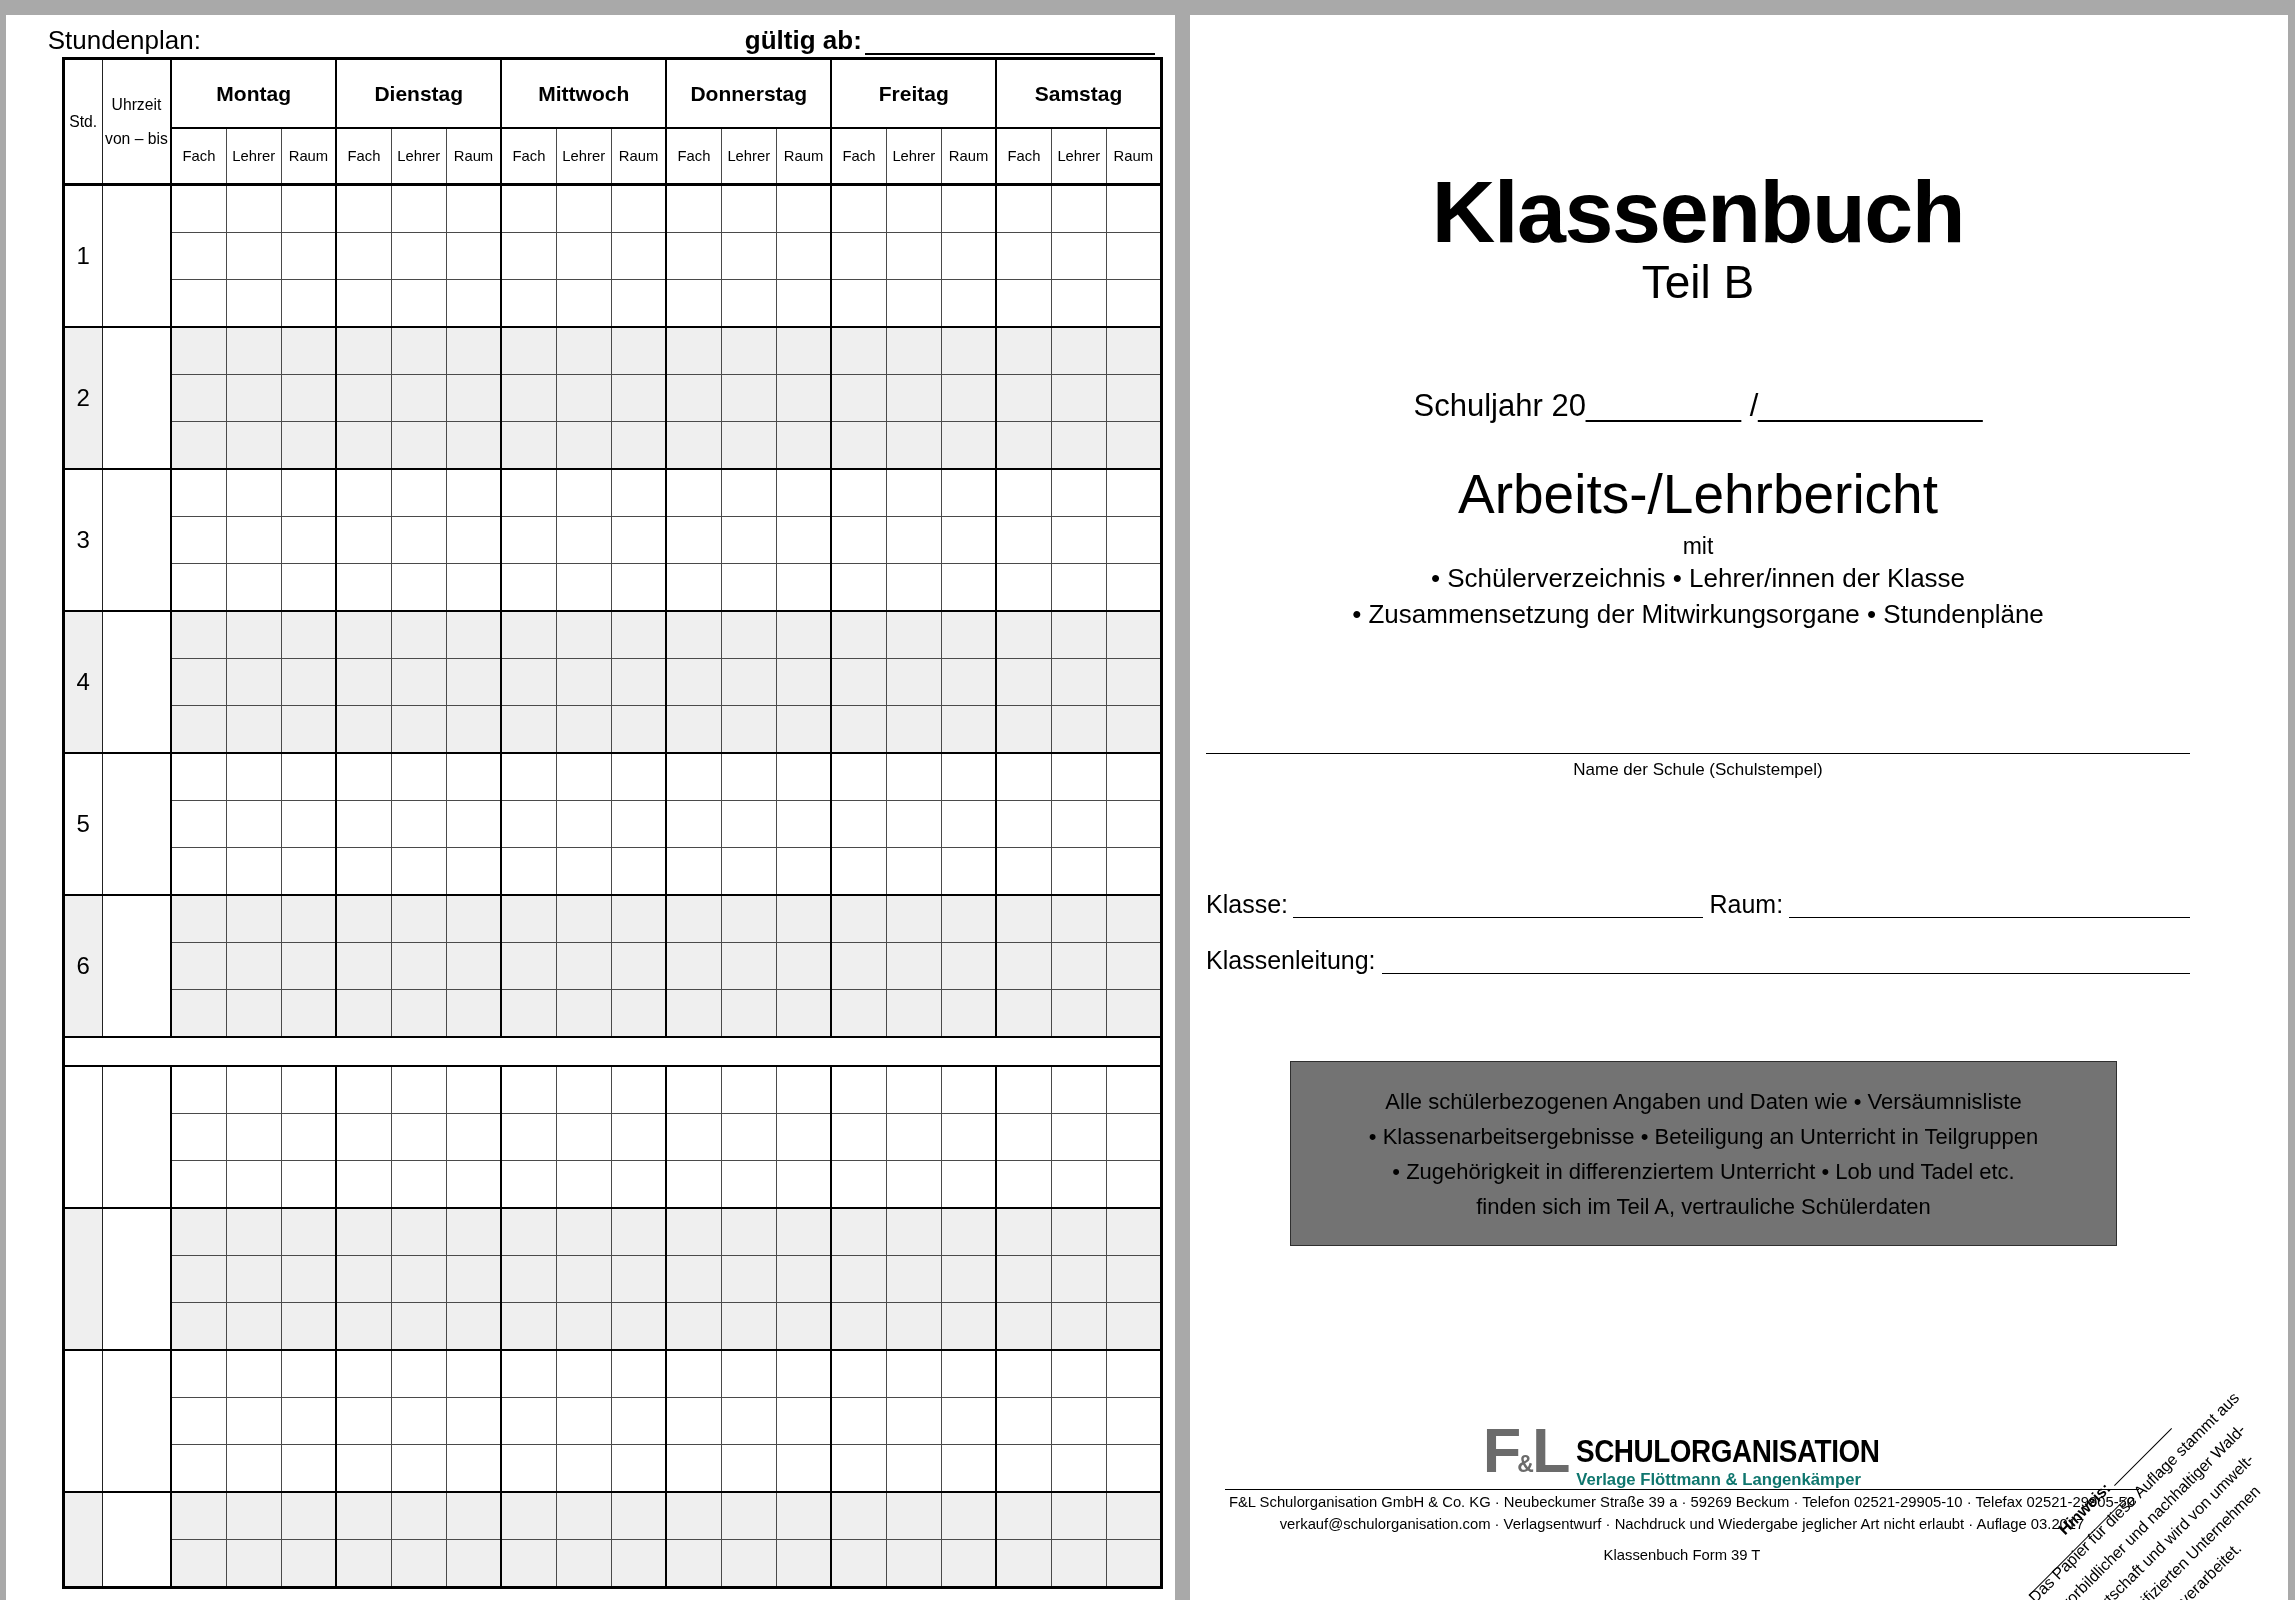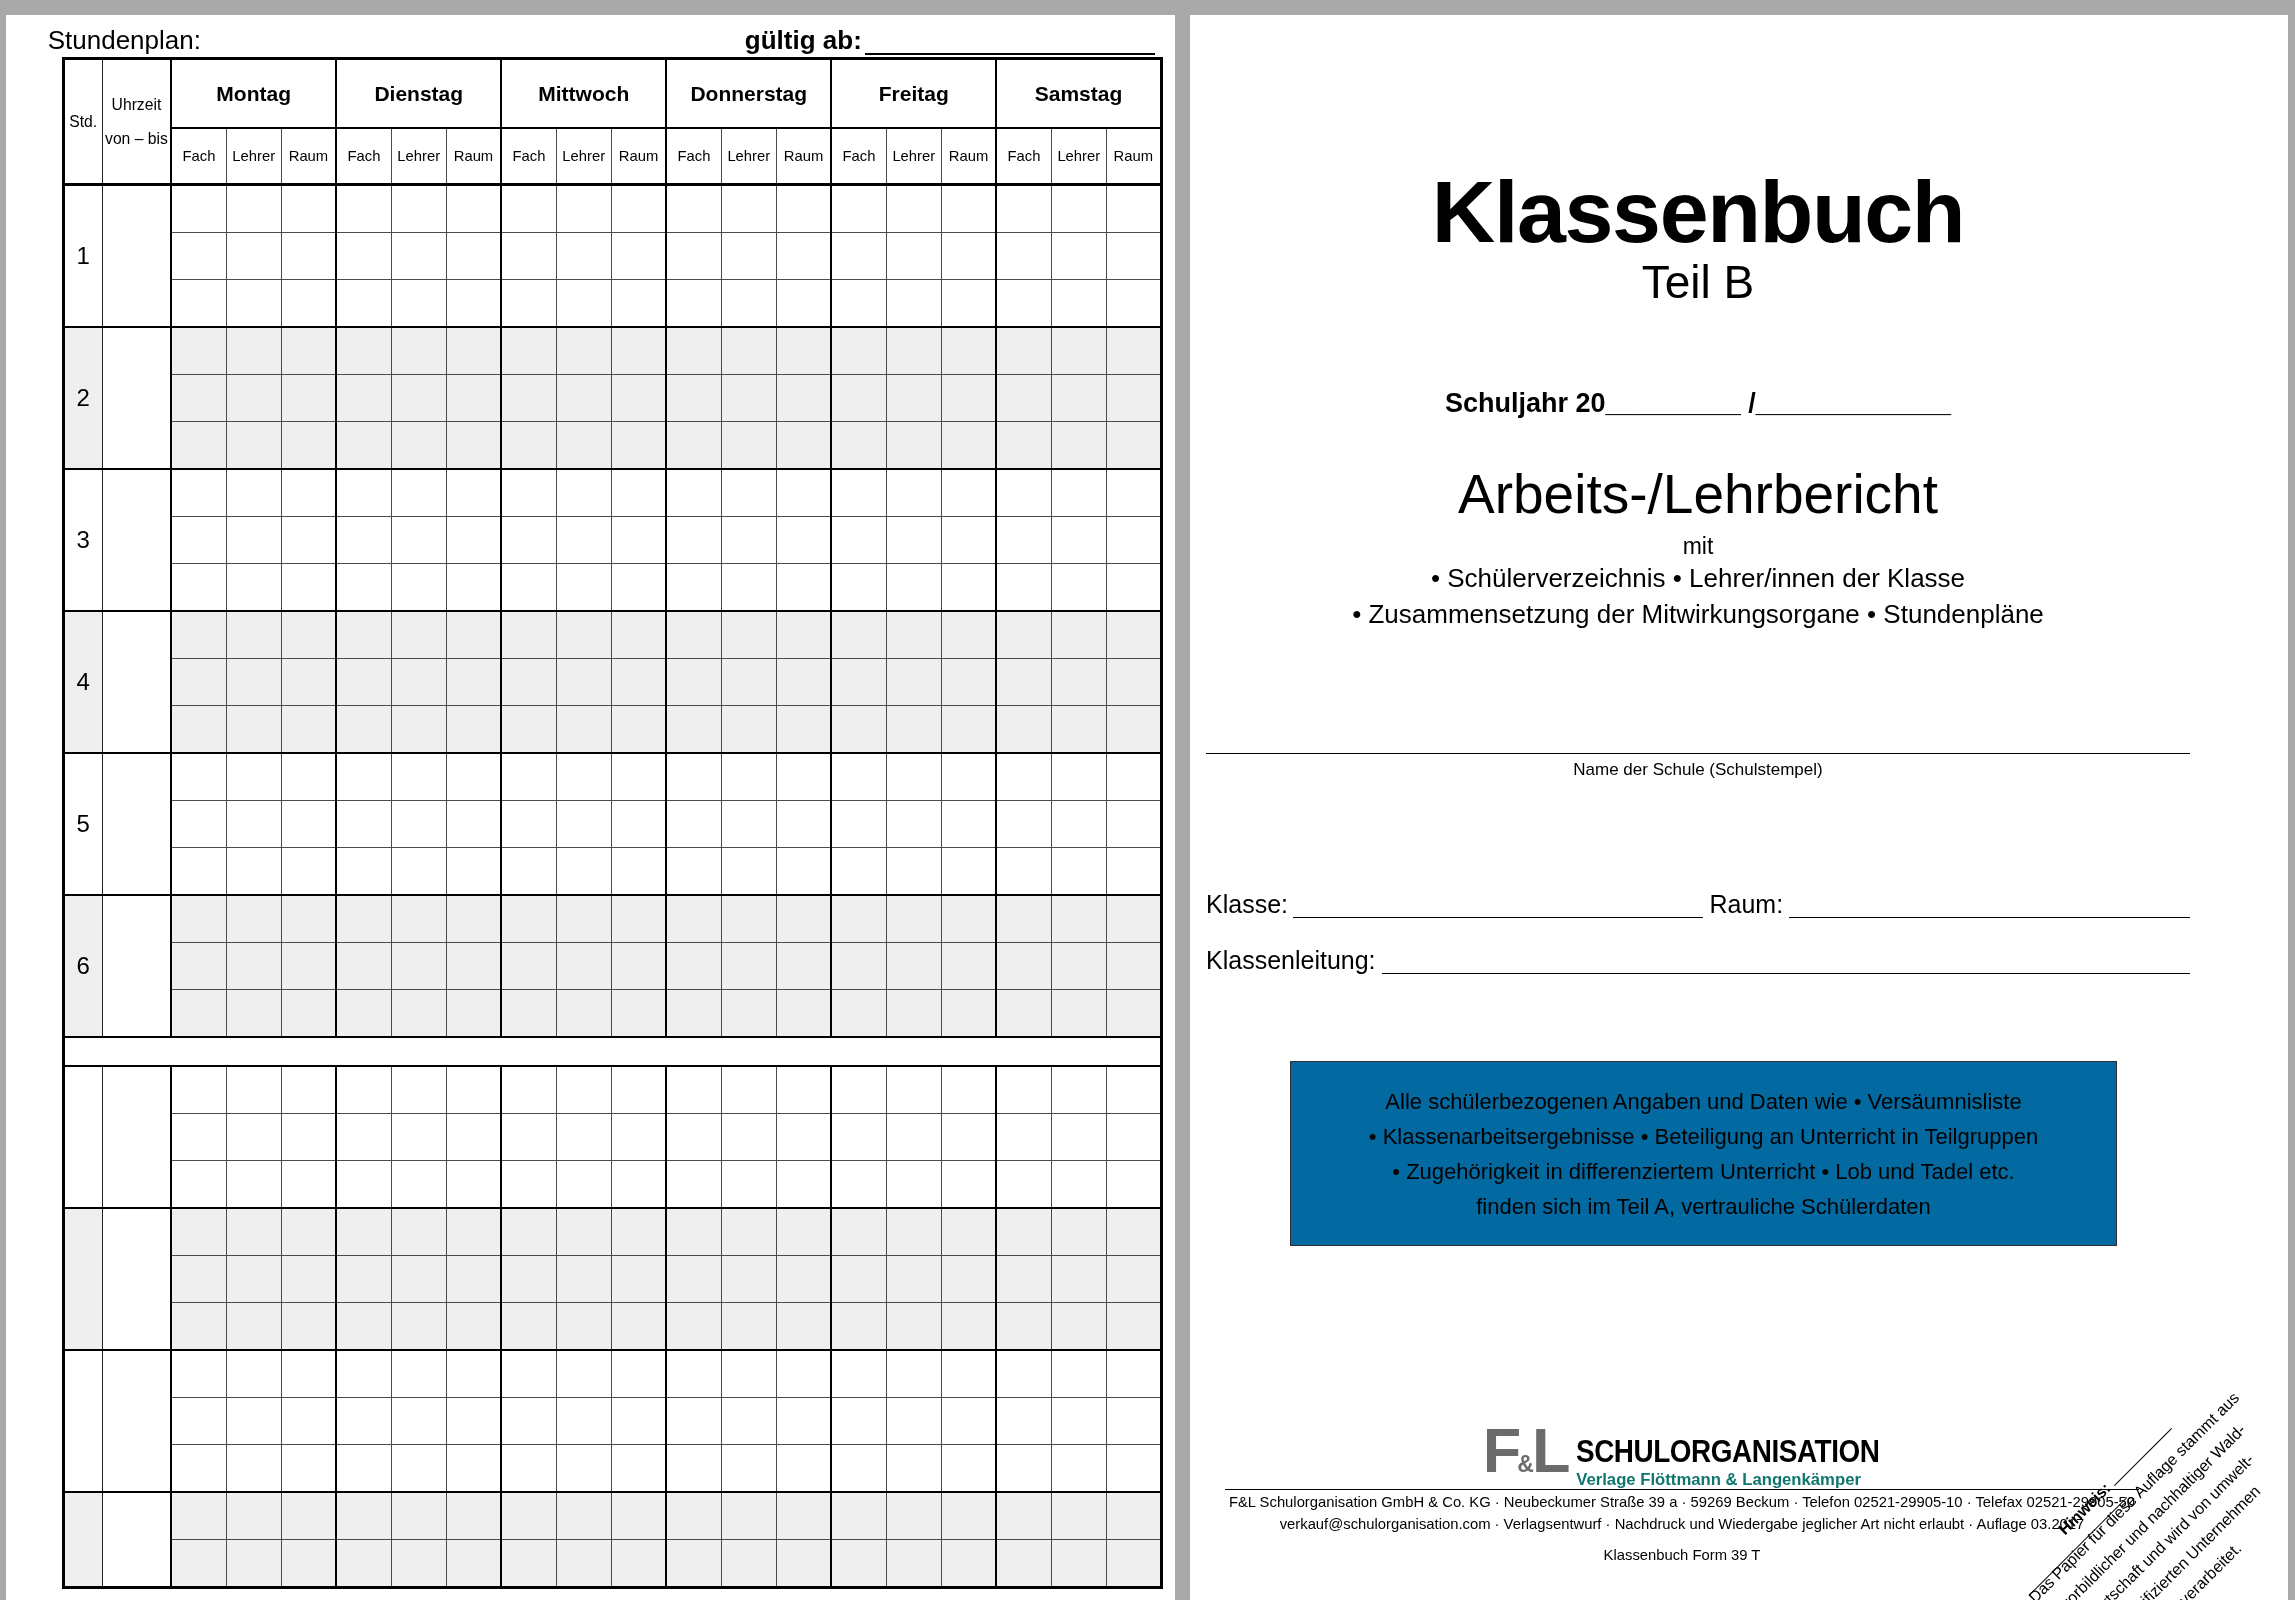--- a/index.html
+++ b/index.html
@@ -33,36 +33,36 @@
   tr.sub td.cell{border-bottom:1px solid #4a4a4a;}
   tr.gend td{border-bottom:2.9px solid #000;}
   tr.shaded td.cell,tr.shaded td.std-cell{background:#efefef;}
   tr.sep td{height:27px;background:#fff;border-top:2.9px solid #000;border-bottom:2.9px solid #000;}
 
   
   .rp-content{position:absolute;left:16px;top:0;width:984px;height:100%;}
   .rp-content>div{position:absolute;width:100%;text-align:center;}
   .kb-title{top:153px;font-size:88px;font-weight:700;letter-spacing:-1.4px;line-height:1;}
   .kb-sub{top:244px;font-size:46px;line-height:1;}
-  .schuljahr{top:373px;font-size:27px;font-weight:bold;}
+  .schuljahr{top:373px;font-size:31px;}
   .report-title{top:452px;font-size:55px;font-weight:400;line-height:1;}
   .mit{top:518px;font-size:23px;}
   .bullets1{top:548px;font-size:26px;}
   .bullets2{top:584px;font-size:26px;}
   .rule1{top:738px;border-top:1.9px solid #000;}
   .school-caption{top:745px;font-size:17px;}
   .fill-row{display:flex;align-items:flex-end;text-align:left;}
   .klasse-row{top:873px;height:29.6px;}
   .kl-row{top:929px;height:29.6px;}
   .fill-label{font-size:25px;line-height:1.05;white-space:nowrap;}
   .fill-line{border-bottom:1.9px solid #000;height:27px;}
   .l1{width:410px;margin:0 6.7px 0 4.8px;}
   .l2{flex:1;margin-left:5.7px;}
   .l3{flex:1;margin-left:6.7px;}
-  .notice{top:1046px;left:84px !important;width:827px !important;height:185px;background:#0369a1;
+  .notice{top:1046px;left:84px !important;width:827px !important;height:185px;background:#737373;
           border:1.4px solid #2f2f2f;box-sizing:border-box;font-size:22px;line-height:35px;
           display:flex;flex-direction:column;justify-content:center;}
   .logo{top:1397px;display:flex;justify-content:center;align-items:center;gap:5.7px;}
   .fl-mark{display:flex;align-items:flex-end;color:#6b6b6b;font-weight:700;line-height:0.78;}
   .fl-f,.fl-l{font-size:63px;}
   .fl-amp{font-size:23px;margin:0 -1.9px 0 -3.8px;line-height:1;}
   .logo-text{text-align:left;margin-top:24px;}
   .logo-name{font-size:31px;font-weight:700;letter-spacing:-0.5px;line-height:1;transform:scaleX(.9);transform-origin:left;}
   .logo-tagline{font-size:16.7px;font-weight:700;color:#0f766e;margin-top:2.9px;}
   .rule2{top:1474px;left:19px !important;width:914px !important;border-top:1.4px solid #000;}

